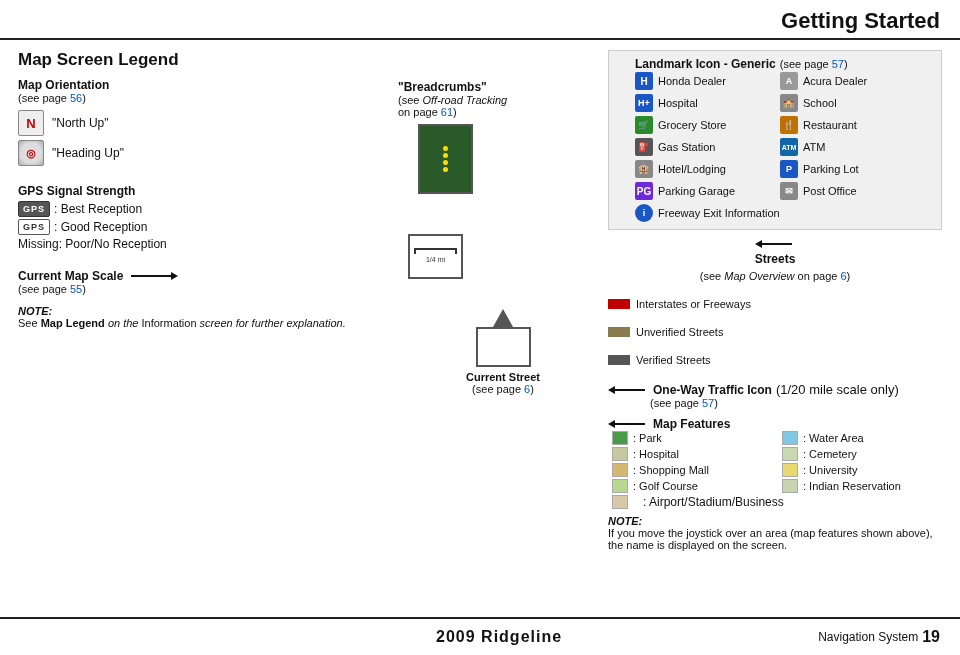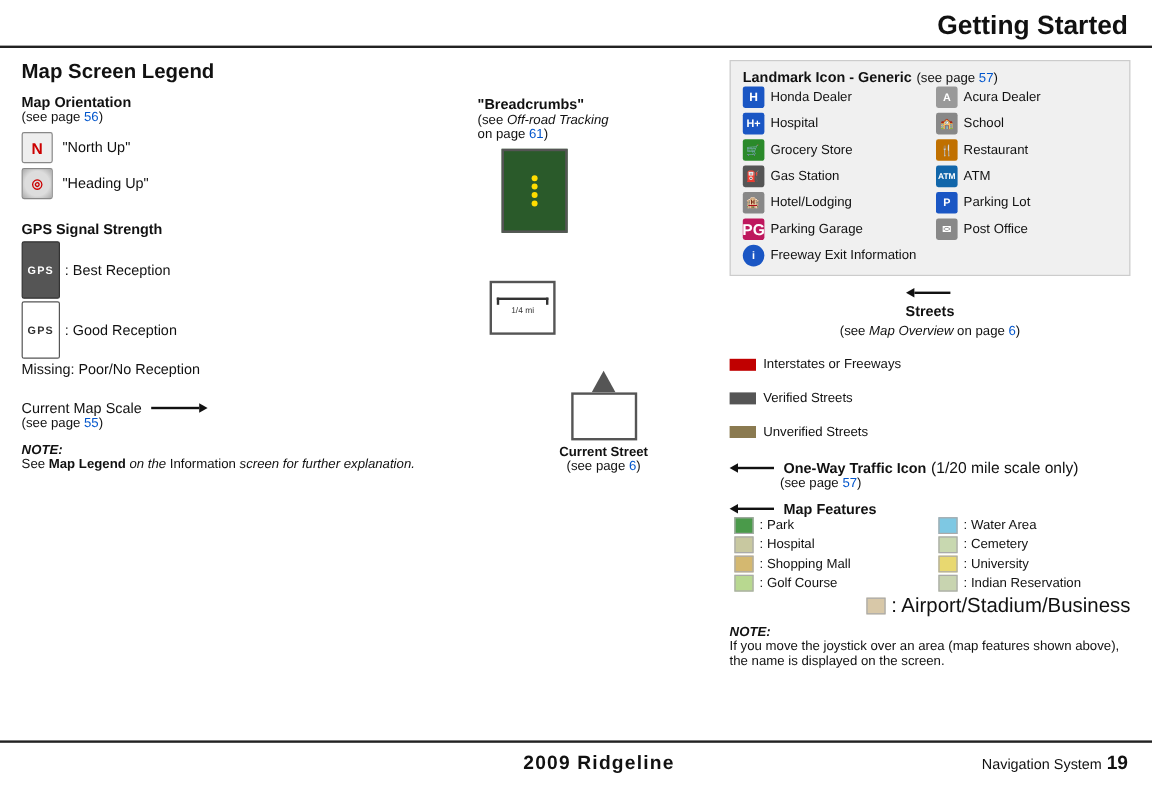--- a/index.html
+++ b/index.html
@@ -93,21 +93,21 @@
     }
     .gps-label {
       font-weight: bold;
     }
     .gps-bar {
       display: inline-block;
       background: #555;
       color: #fff;
       font-size: 9px;
       font-weight: bold;
-      padding: 18px 4px;
+      padding: 2px 4px;
       border-radius: 2px;
       letter-spacing: 1px;
       border: 1px solid #333;
     }
     .gps-bar.outline {
       background: #fff;
       color: #333;
       border: 1px solid #555;
     }
 
@@ -147,21 +147,21 @@
     
     .right-col {
       flex: 1;
       padding-left: 20px;
     }
 
     
     .landmark-section {
       background: #f0f0f0;
       border: 1px solid #ccc;
-      padding: 6px 10px;
+      padding: 6px 26px;
       margin-bottom: 10px;
     }
     .landmark-grid {
       display: grid;
       grid-template-columns: 1fr 1fr;
       gap: 2px 10px;
     }
     .landmark-item {
       display: flex;
       align-items: center;
@@ -178,21 +178,21 @@
       font-size: 10px;
       font-weight: bold;
       flex-shrink: 0;
       border-radius: 2px;
     }
     .lm-icon.honda { background: #1a56c4; color: #fff; }
     .lm-icon.hospital { background: #1a56c4; color: #fff; font-size: 9px; }
     .lm-icon.grocery { background: #2a8a2a; color: #fff; font-size: 9px; }
     .lm-icon.gas { background: #555; color: #fff; font-size: 9px; }
     .lm-icon.hotel { background: #888; color: #fff; font-size: 9px; }
-    .lm-icon.parking-garage { background: #be185d; color: #fff; font-size: 13px; }
+    .lm-icon.parking-garage { background: #6d28d9; color: #fff; font-size: 10px; }
     .lm-icon.freeway { background: #1a56c4; color: #fff; font-size: 9px; border-radius: 50%; }
     .lm-icon.acura { background: #999; color: #fff; font-size: 9px; }
     .lm-icon.school { background: #888; color: #fff; font-size: 9px; }
     .lm-icon.restaurant { background: #c07000; color: #fff; font-size: 9px; }
     .lm-icon.atm { background: #1166aa; color: #fff; font-size: 8px; }
     .lm-icon.parking-lot { background: #1a56c4; color: #fff; font-size: 9px; }
     .lm-icon.post-office { background: #888; color: #fff; font-size: 9px; }
 
     
     .streets-section {
@@ -231,24 +231,23 @@
     }
     .feat-color {
       width: 16px;
       height: 14px;
       flex-shrink: 0;
       border: 1px solid #aaa;
     }
     .feat-full {
       display: flex;
       align-items: center;
-      gap: 5px;
-      font-size: 17px;
+      gap: 15px;
+      font-size: 12px;
       margin: 2px 0;
-      justify-content: flex-end;
     }
 
     
     .note-right {
       font-size: 11px;
       margin-top: 8px;
     }
     .note-right .note-title { font-style: italic; font-weight: bold; }
 
     
@@ -385,21 +384,21 @@
       </div>
       <div style="display:flex;align-items:center;gap:4px;margin-top:2px;">
         <span class="gps-bar outline">GPS</span>
         <span>: Good Reception</span>
       </div>
       <div style="margin-top:2px;">Missing: Poor/No Reception</div>
     </div>
 
     <div class="map-scale-section">
       <div style="display:flex;align-items:center;gap:8px;">
-        <span style="font-weight:normal;text-align:center;">Current Map Scale</span>
+        <span style="font-weight:bold;text-align:center;">Current Map Scale</span>
         <div class="dash-arrow">
           <span class="dash-line"></span>
             <span class="arrow-head-right"></span>
         </div>
       </div>
       <div class="see-page">
         (see page <span class="blue-link">55</span>)
       </div>
     </div>
 
@@ -536,26 +535,26 @@
         <span style="font-weight:bold;">Streets</span>
         <span style="font-size:11px;">
           (see <em>Map Overview</em> on page <span class="blue-link">6</span>)
         </span>
       </div>
       <div class="street-item">
         <div class="street-color" style="background:#c00000;"></div>
         <span>Interstates or Freeways</span>
       </div>
       <div class="street-item">
+        <div class="street-color" style="background:#8a7a50;"></div>
+        <span>Unverified Streets</span>
+      </div>
+      <div class="street-item">
         <div class="street-color" style="background:#555555;"></div>
         <span>Verified Streets</span>
-      </div>
-      <div class="street-item">
-        <div class="street-color" style="background:#8a7a50;"></div>
-        <span>Unverified Streets</span>
       </div>
     </div>
 
     <div class="oneway-section">
       <div style="display:flex;align-items:center;gap:4px;margin-top:4px;">
         <div style="display:flex;align-items:center;gap:0;margin-right:4px;">
           <span class="arrow-left-shape"></span>
           <span class="arrow-left-line"></span>
         </div>
         <span style="font-weight:bold;">One-Way Traffic Icon</span>

